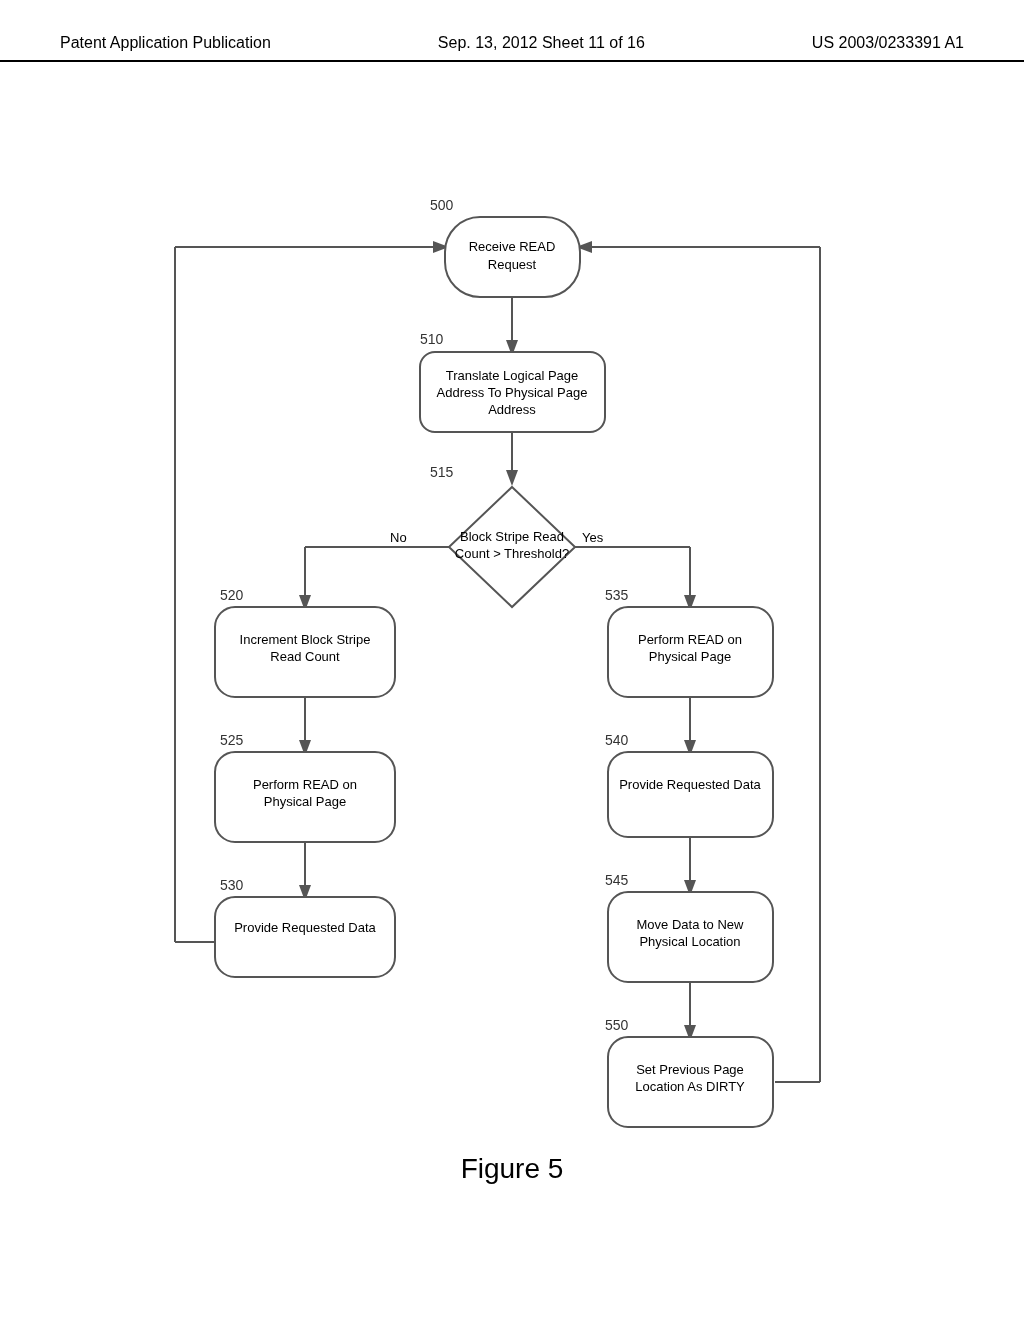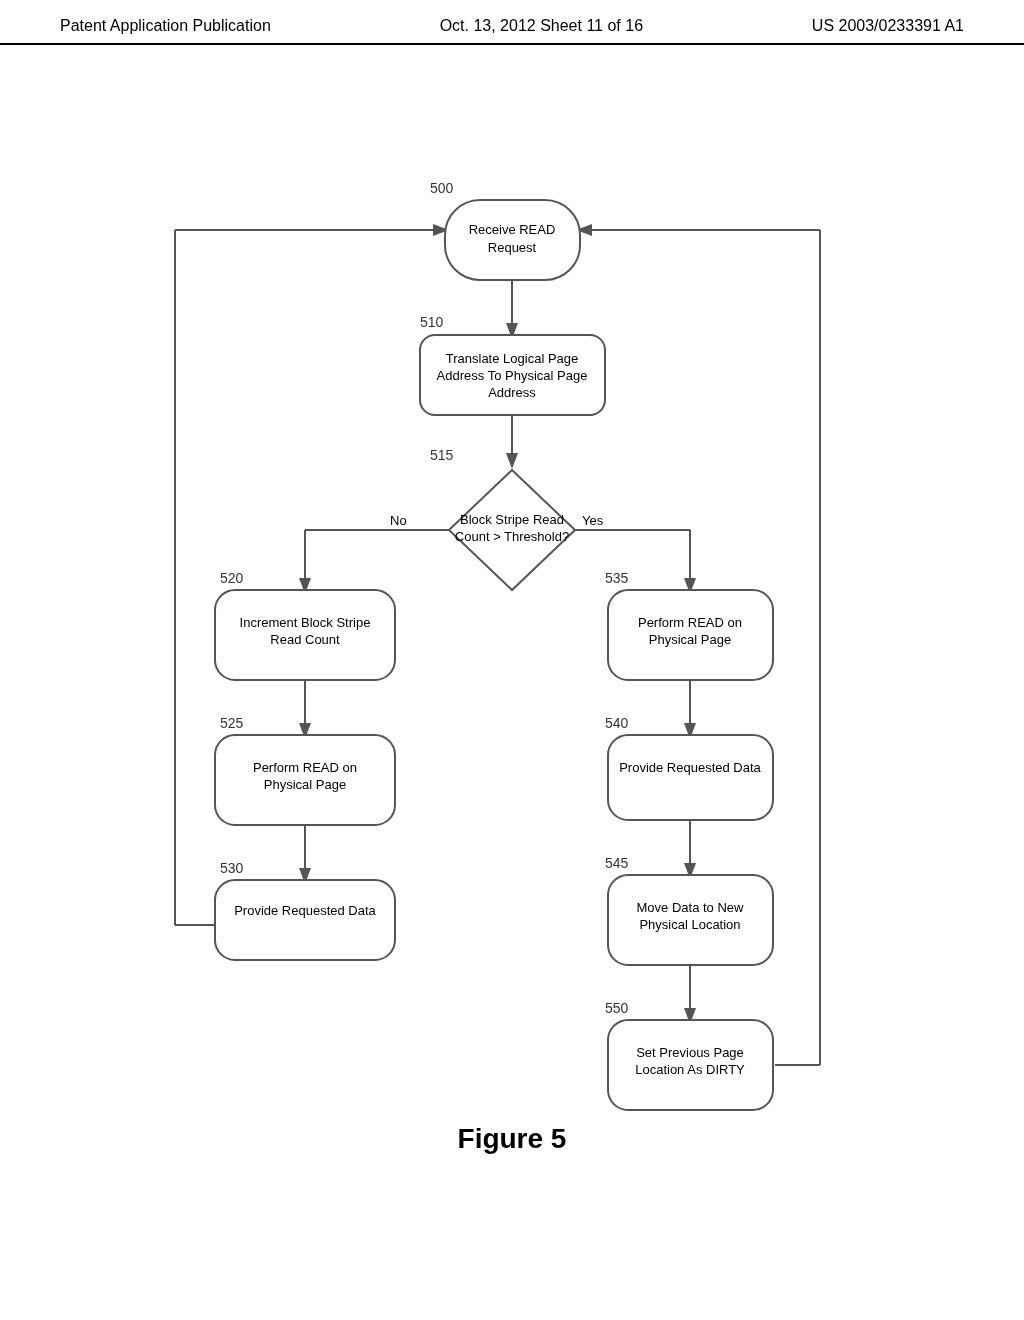--- a/index.html
+++ b/index.html
@@ -9,55 +9,54 @@
       background: #fff;
       font-family: Arial, sans-serif;
       position: relative;
       overflow: hidden;
     }
 
     .header {
       display: flex;
       justify-content: space-between;
       align-items: center;
-      padding: 17px 60px 0 60px;
+      padding: 34px 60px 0 60px;
       border-bottom: 2px solid #000;
       padding-bottom: 8px;
     }
 
     .diagram-area {
       position: relative;
       width: 100%;
       height: 1150px;
     }
 
     .figure-caption {
       text-align: center;
       font-size: 28px;
       position: absolute;
-      bottom: 40px;
+      bottom: 27px;
       width: 100%;
-      font-weight: bold;
     }
 
     svg.flowchart {
       position: absolute;
       top: 0;
       left: 0;
       width: 100%;
       height: 100%;
       overflow: visible;
     }
   </style>
 </head>
 <body>
 
 <div class="header">
   <span>Patent Application Publication</span>
-  <span>Oct. 13, 2012   Sheet 11 of 16</span>
+  <span>Sep. 13, 2012   Sheet 11 of 16</span>
   <span>US 2003/0233391 A1</span>
 </div>
 
 <div class="diagram-area">
   <svg class="flowchart" viewBox="0 0 1024 1150">
 
     <defs>
       <marker id="arrow" markerWidth="8" markerHeight="8" refX="6" refY="3" orient="auto">
         <path d="M0,0 L0,6 L8,3 z" fill="#555"></path>
       </marker>

